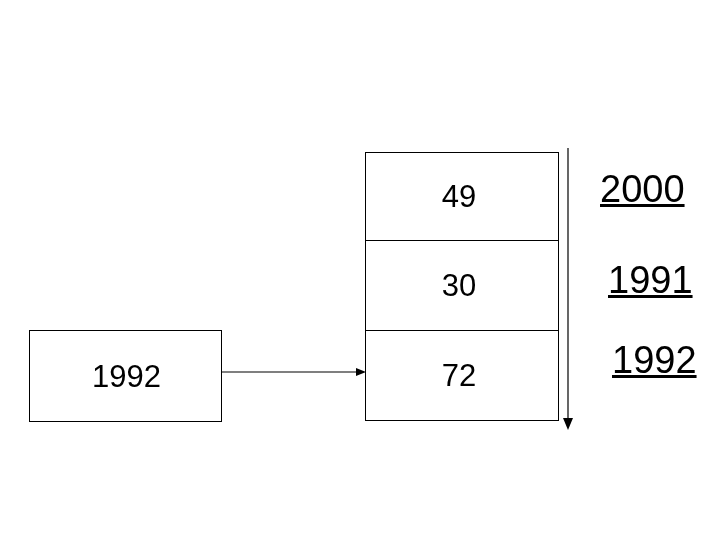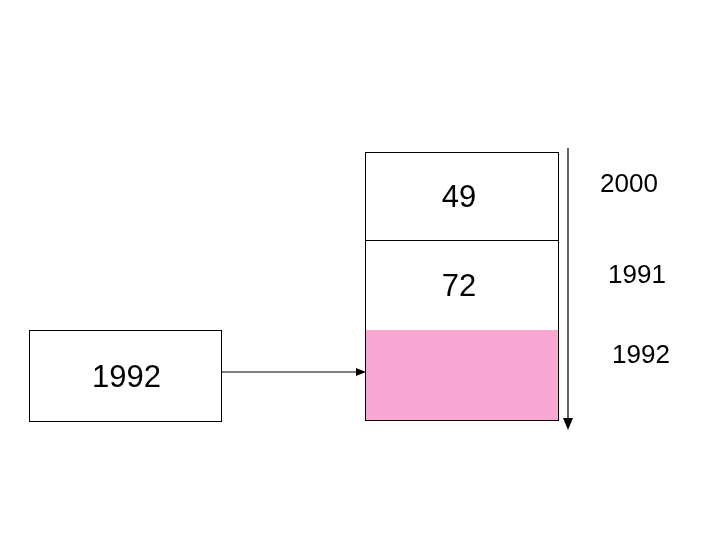--- a/index.html
+++ b/index.html
@@ -55,21 +55,21 @@
 
   
   .stack-table {
     position: absolute;
     left: 365px;
     top: 152px;
     width: 194px;
     height: 269px;
     border: 1px solid #000000;
     box-sizing: border-box;
-    background: #f9a8d4;
+    background: #0369a1;
     display: flex;
     flex-direction: column;
   }
   .stack-cell {
     position: relative;
     border-bottom: 1px solid #000000;
     box-sizing: border-box;
     display: flex;
     align-items: center;
     justify-content: center;
@@ -89,23 +89,24 @@
     position: absolute;
     left: 561px;
     top: 148px;
     width: 16px;
     height: 284px;
   }
 
   
   .year-label {
     position: absolute;
-    font-size: 26px;
+    font-size: 38px;
     line-height: 1;
     white-space: nowrap;
+    text-decoration: underline;
   }
   .year-label.y0 { left: 600px; top: 170px; }
   .year-label.y1 { left: 608px; top: 261px; }
   .year-label.y2 { left: 612px; top: 341px; }
 </style>
 </head>
 <body>
 
 <div id="canvas">
 
@@ -117,20 +118,23 @@
     <svg width="144" height="16" viewBox="0 0 144 16" xmlns="http://www.w3.org/2000/svg">
       <line x1="0" y1="8" x2="138" y2="8" stroke="#000000" stroke-width="1.2"></line>
       <polygon points="144,8 134,4 134,12" fill="#000000"></polygon>
     </svg>
   </div>
 
   <div class="stack-table">
     <div class="stack-cell cell-0">
       <span class="stack-cell-value">49</span>
     </div>
+    <div class="stack-cell cell-1">
+      <span class="stack-cell-value">30</span>
+    </div>
     <div class="stack-cell cell-2">
       <span class="stack-cell-value">72</span>
     </div>
   </div>
 
   <div class="v-axis">
     <svg width="16" height="284" viewBox="0 0 16 284" xmlns="http://www.w3.org/2000/svg">
       <line x1="7" y1="0" x2="7" y2="274" stroke="#000000" stroke-width="1.2"></line>
       <polygon points="7,282 2,270 12,270" fill="#000000"></polygon>
     </svg>

